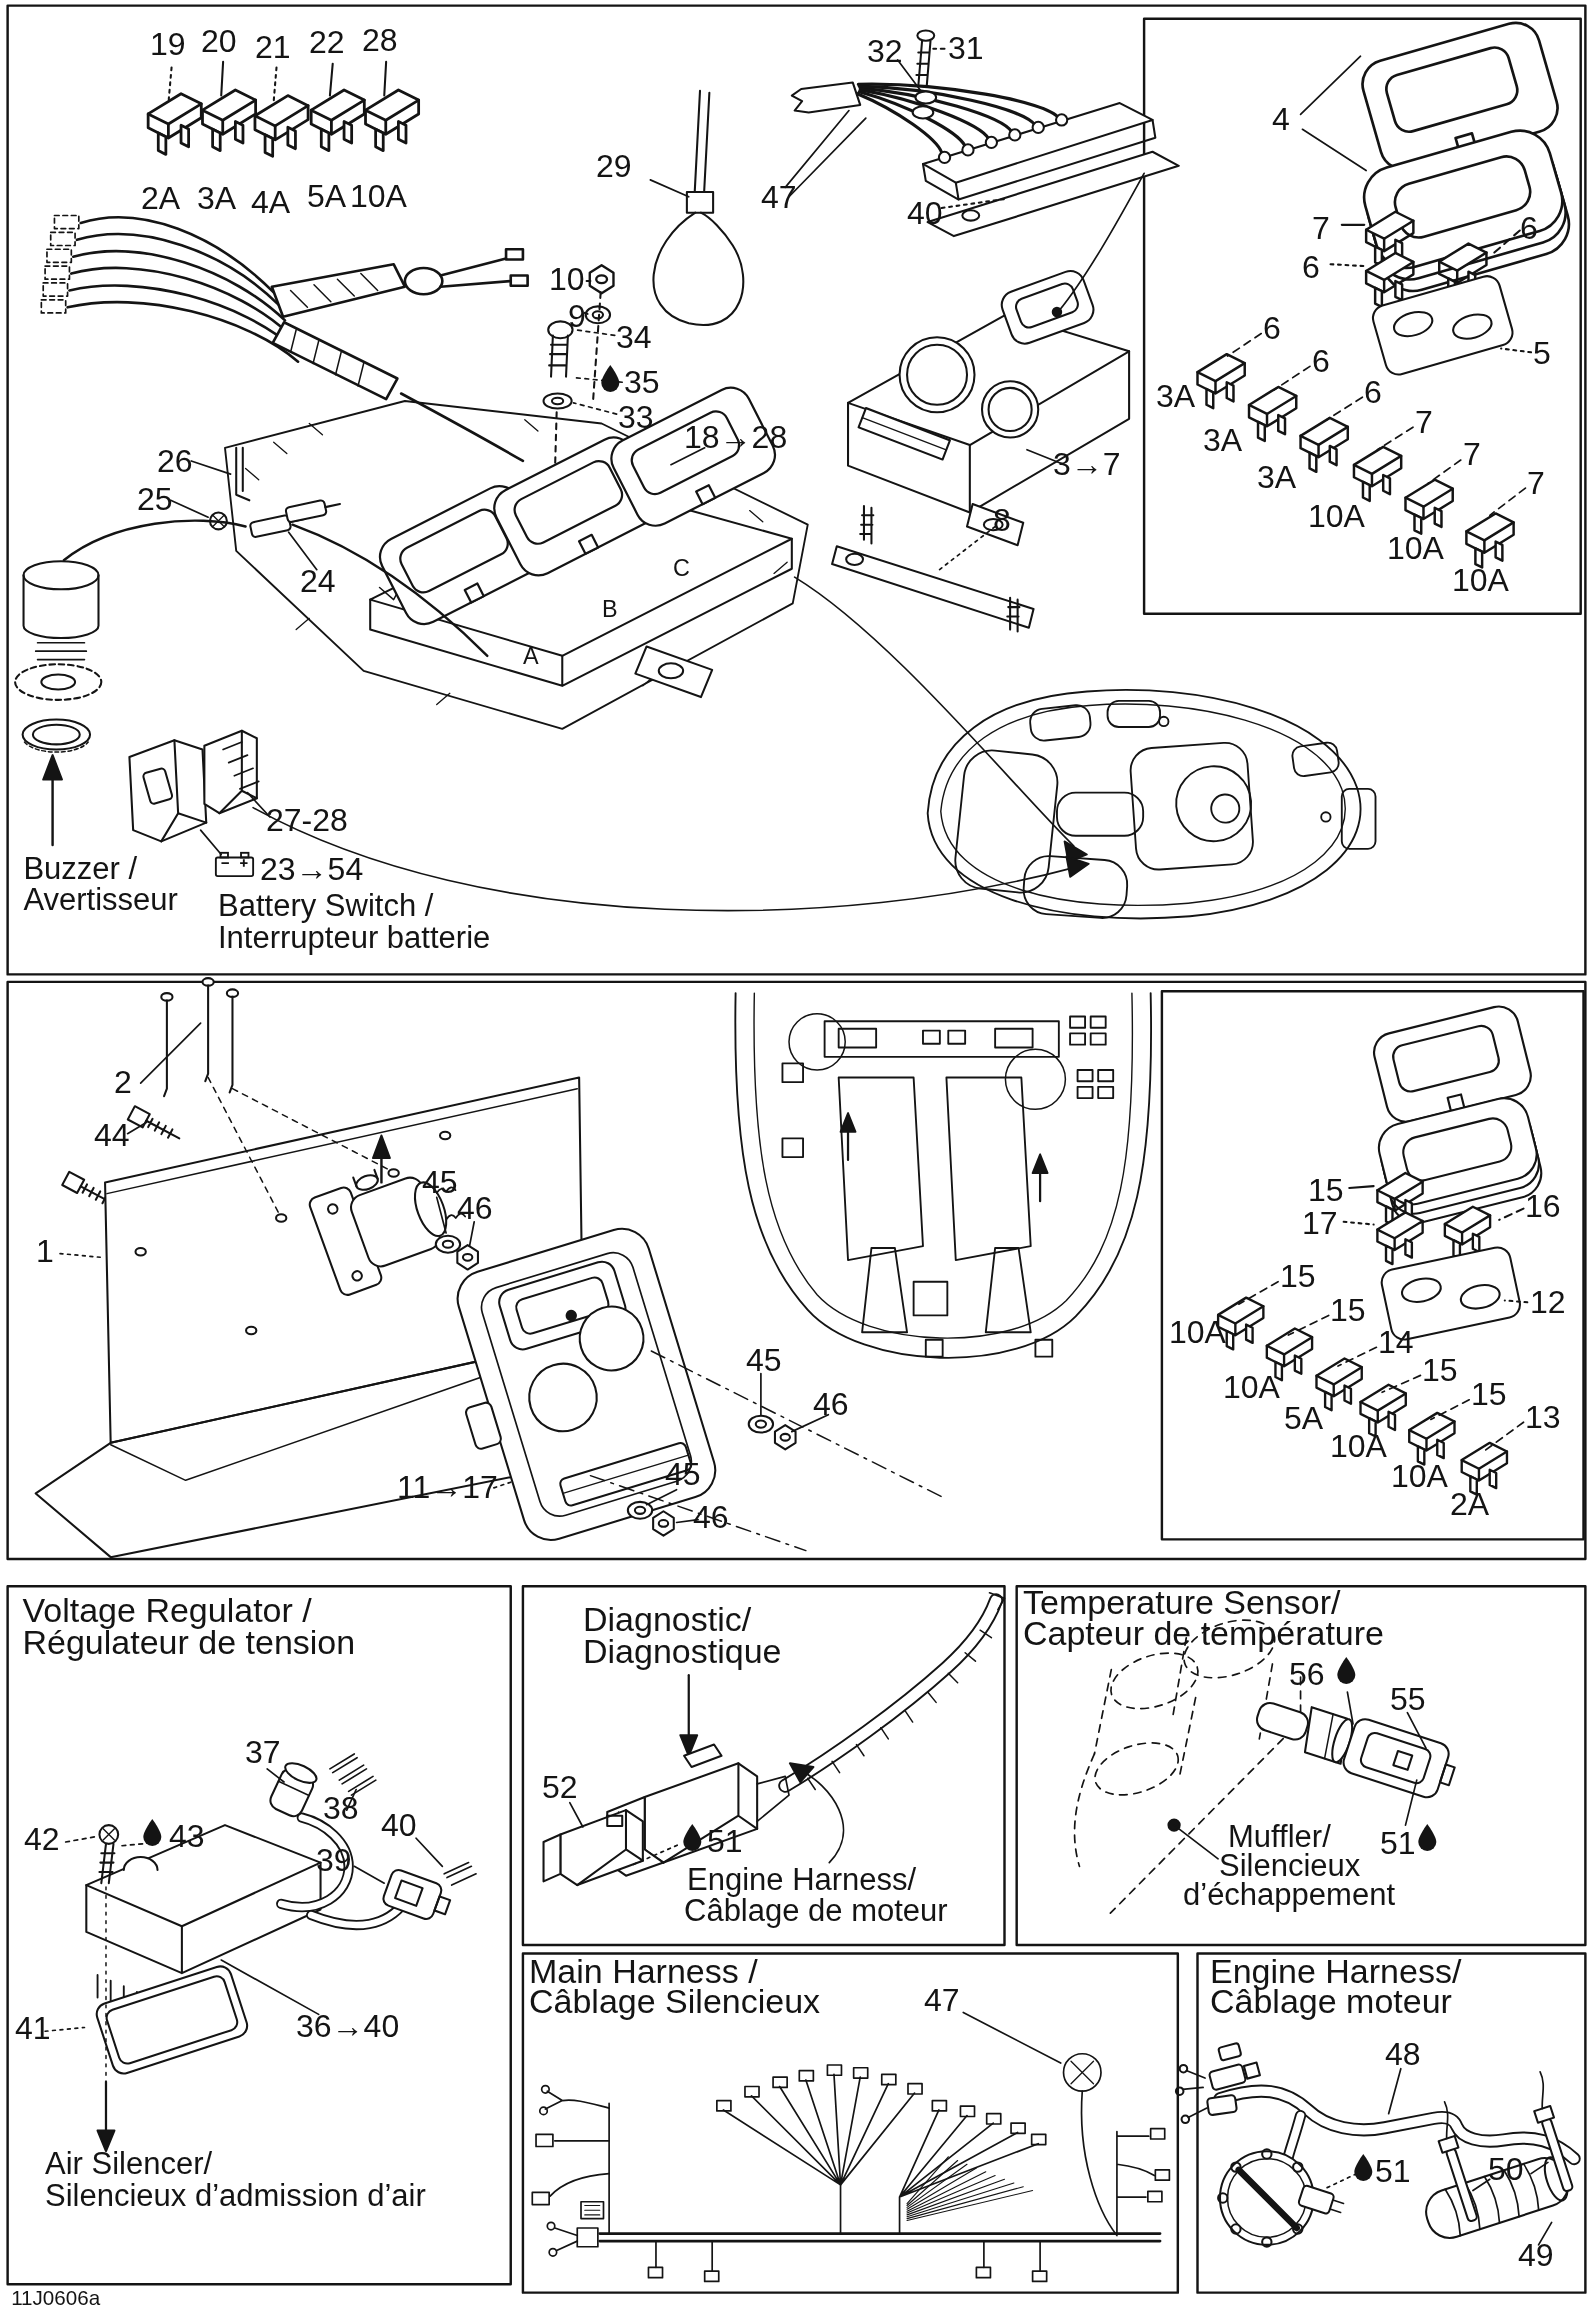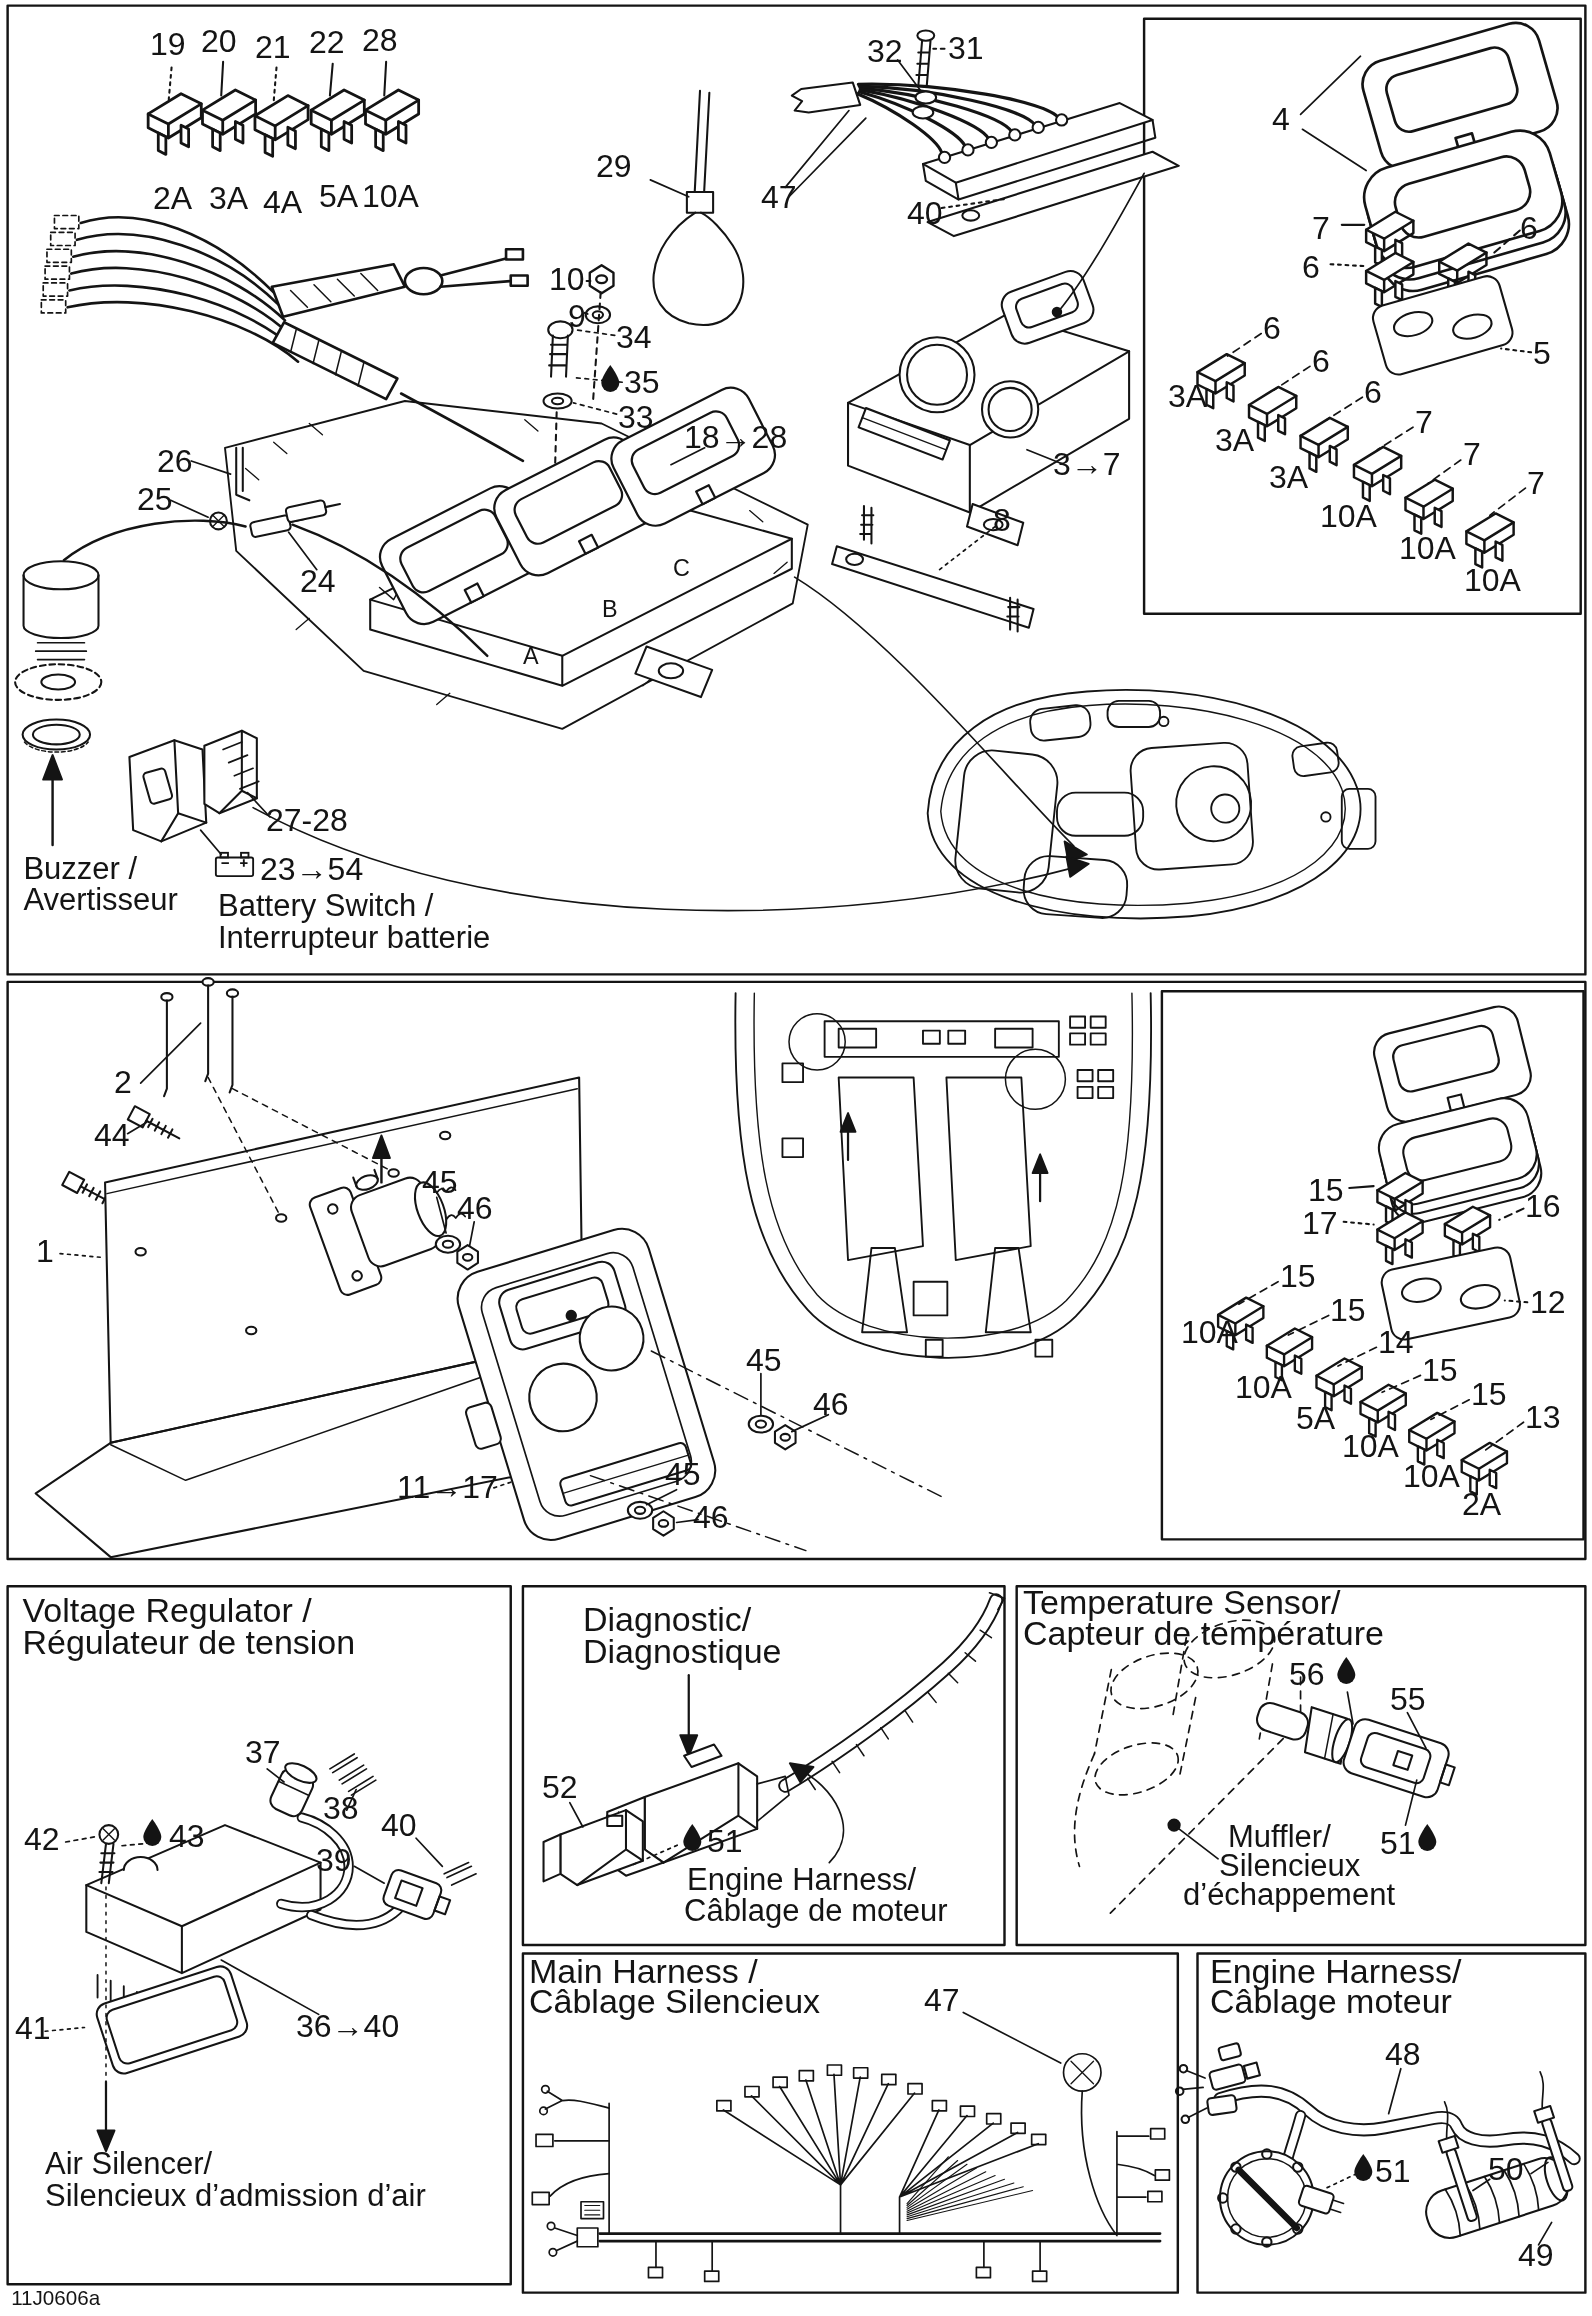--- a/index.html
+++ b/index.html
@@ -1,21 +1,21 @@
 <!DOCTYPE html>
 <html style="font-size:15px"><head>
 <meta charset="utf-8">
 <style>
   html,body{margin:0;padding:0;background:#fff;}
   .canvas{position:relative;width:1593px;height:2317px;background:#fff;overflow:hidden;
           font-family:"Liberation Sans",sans-serif;color:#141414;padding-left:16px;}
   svg.art{position:absolute;left:0;top:0;}
   .lbl{position:absolute;white-space:nowrap;line-height:1;color:#141414;}
   .num{font-size:32px;}
-  .amp{font-size:32px;margin-left:12px;}
+  .amp{font-size:32px;}
   .title{font-size:34px;}
   .cap{font-size:31px;}
   .small{font-size:23.4px;}
   .code{font-size:20.6px;}
   .note{position:absolute;text-align:center;font-size:31px;line-height:1.08;}
   .icon{position:absolute;}
 </style>
 </head>
 <body>
 

